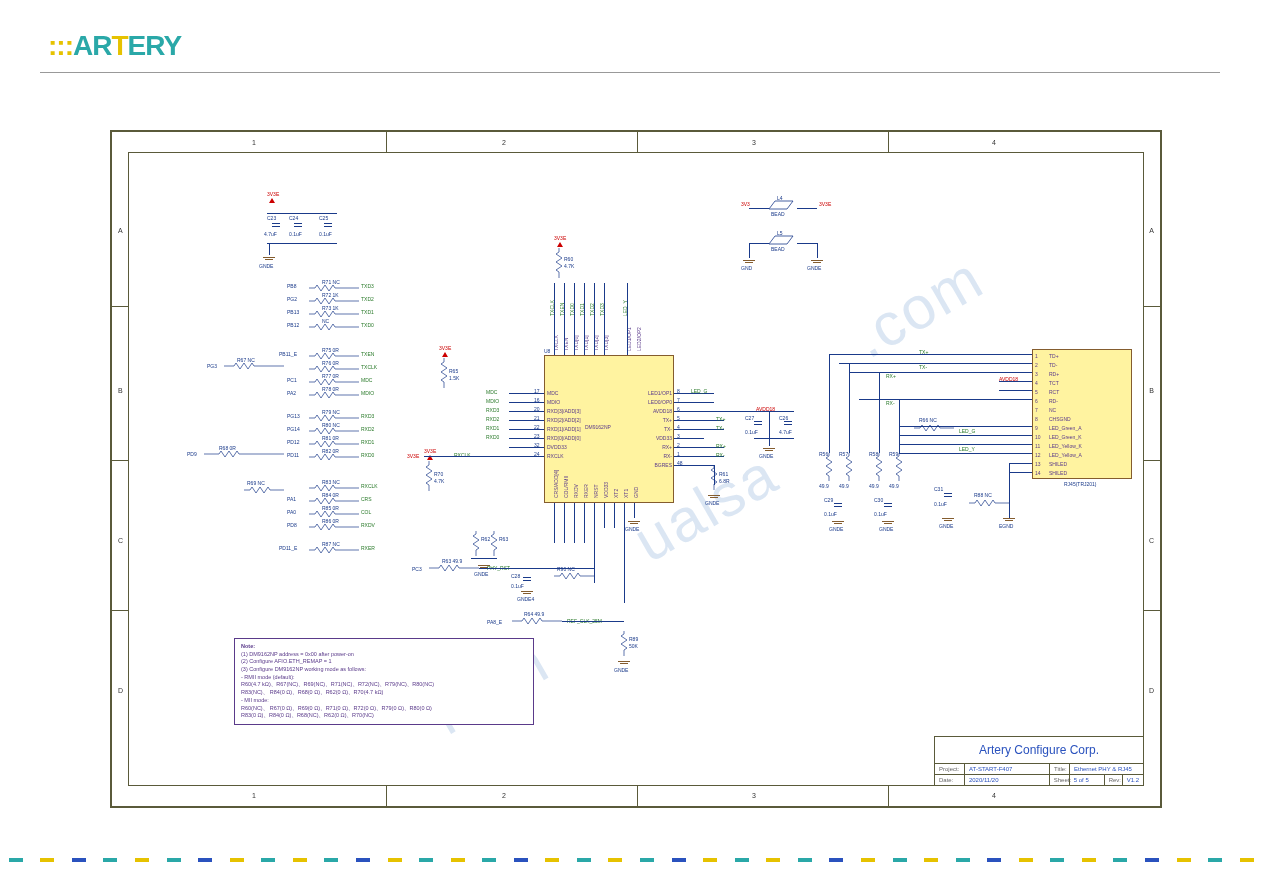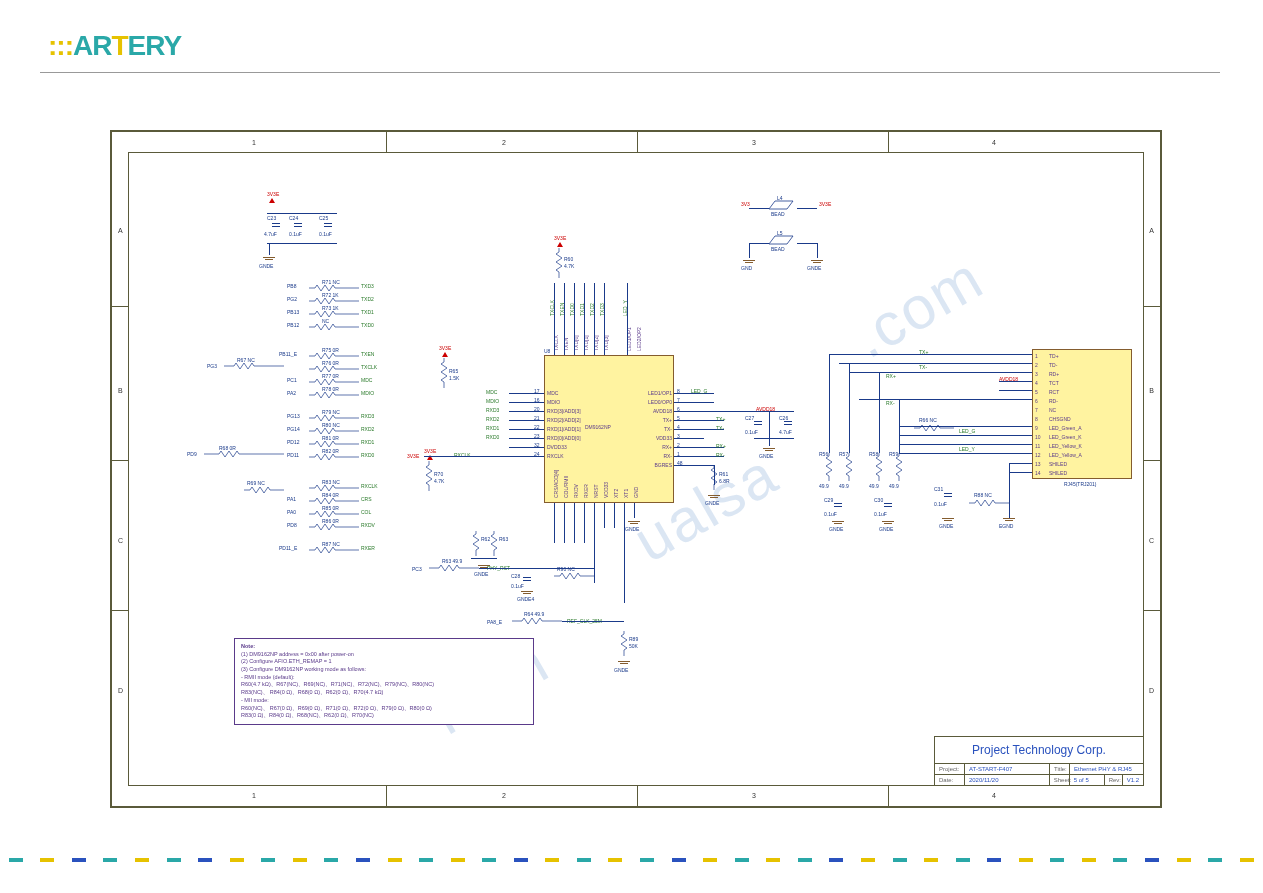--- a/index.html
+++ b/index.html
@@ -561,21 +561,21 @@
       <div>  - RMII mode (default):</div>
       <div>    R60(4.7 kΩ)、R67(NC)、R69(NC)、R71(NC)、R72(NC)、R79(NC)、R80(NC)</div>
       <div>    R83(NC)、 R84(0 Ω)、R68(0 Ω)、R62(0 Ω)、R70(4.7 kΩ)</div>
       <div>  - MII mode:</div>
       <div>    R60(NC)、  R67(0 Ω)、R69(0 Ω)、R71(0 Ω)、R72(0 Ω)、R79(0 Ω)、R80(0 Ω)</div>
       <div>    R83(0 Ω)、R84(0 Ω)、R68(NC)、R62(0 Ω)、R70(NC)</div>
     </div>
   </div>
 
   <div class="title-block">
-    <div class="company">Project Technology Corp.</div>
+    <div class="company">Artery Configure Corp.</div>
     <div class="row">
       <div class="cell lab" style="width:30px">Project:</div>
       <div class="cell val" style="width:85px">AT-START-F407</div>
       <div class="cell lab" style="width:20px">Title:</div>
       <div class="cell val" style="flex:1">Ethernet PHY &amp; RJ45</div>
     </div>
     <div class="row">
       <div class="cell lab" style="width:30px">Date:</div>
       <div class="cell val" style="width:85px">2020/11/20</div>
       <div class="cell lab" style="width:20px">Sheet:</div>

